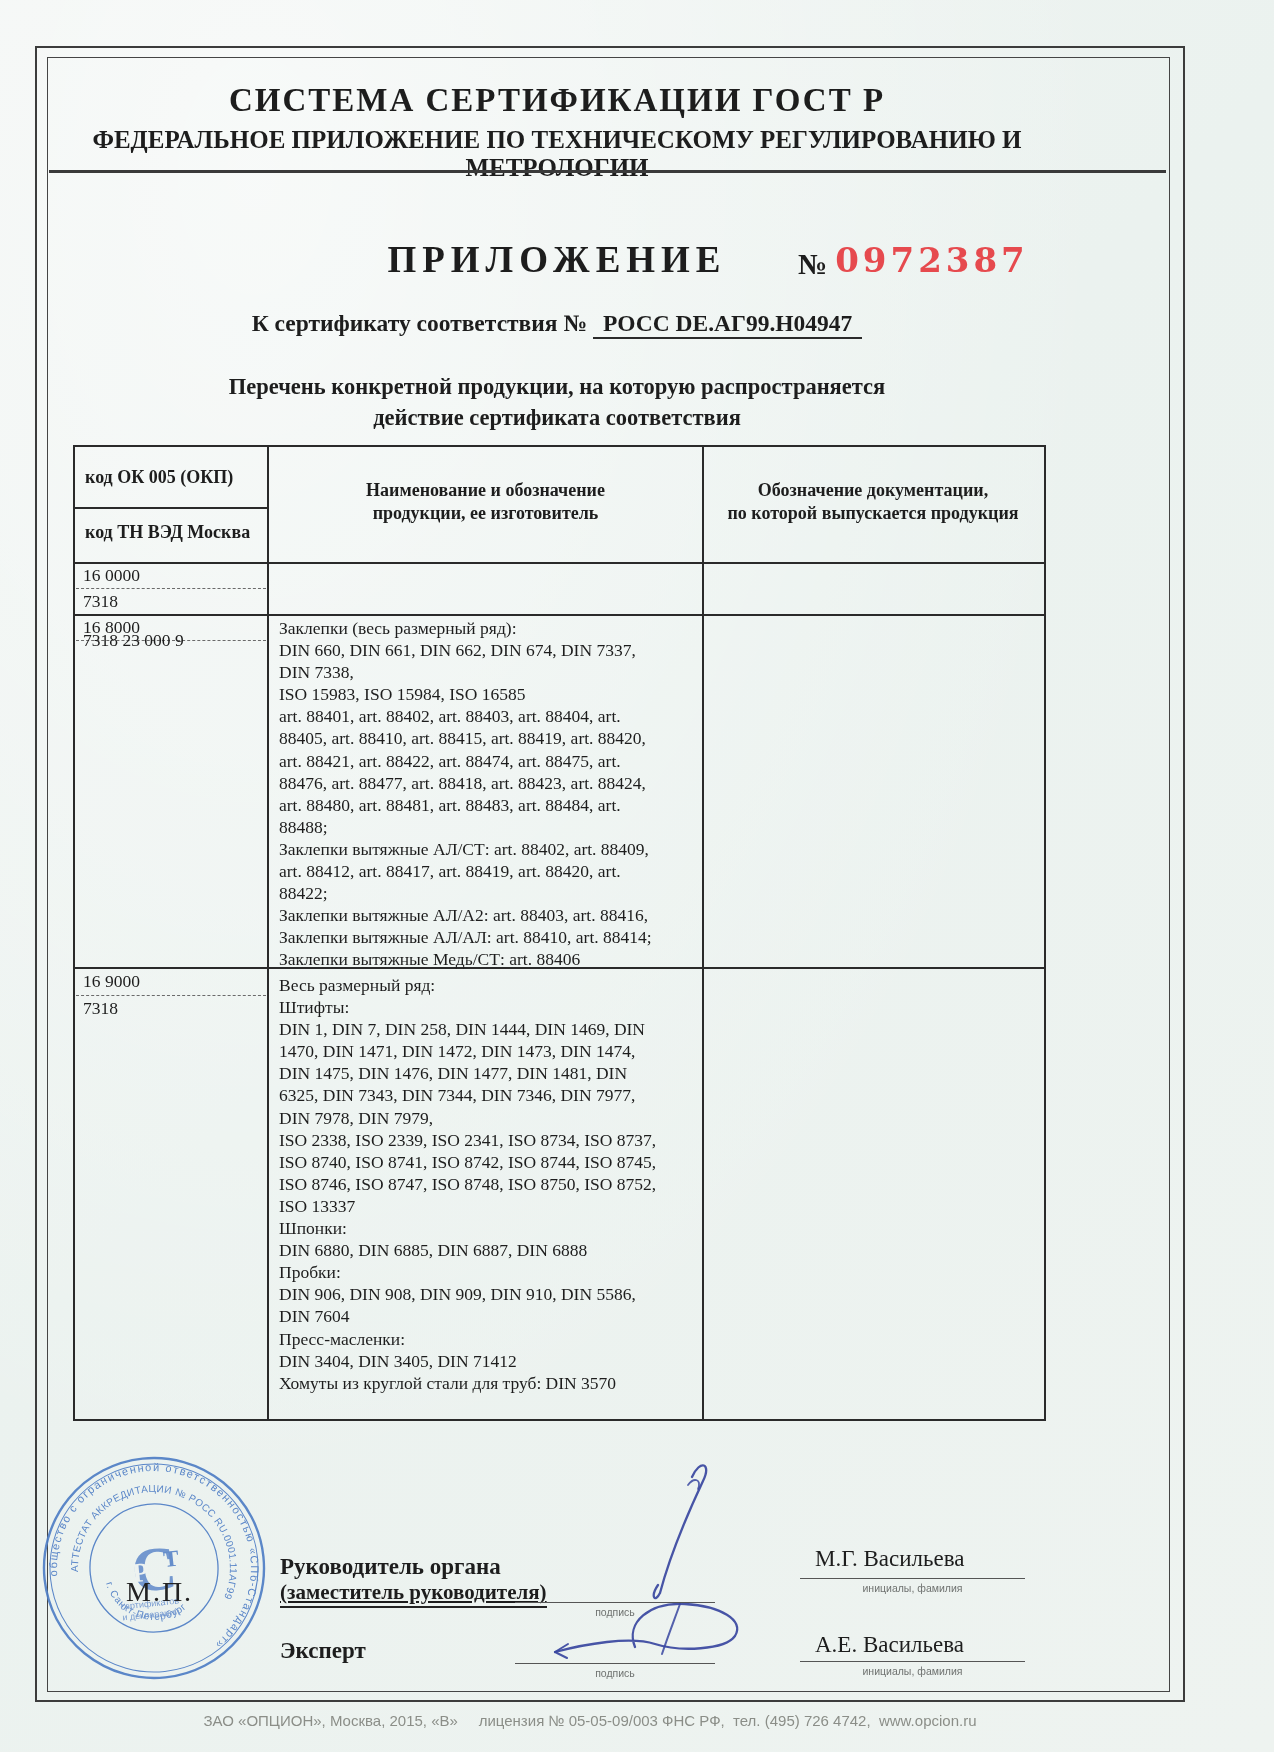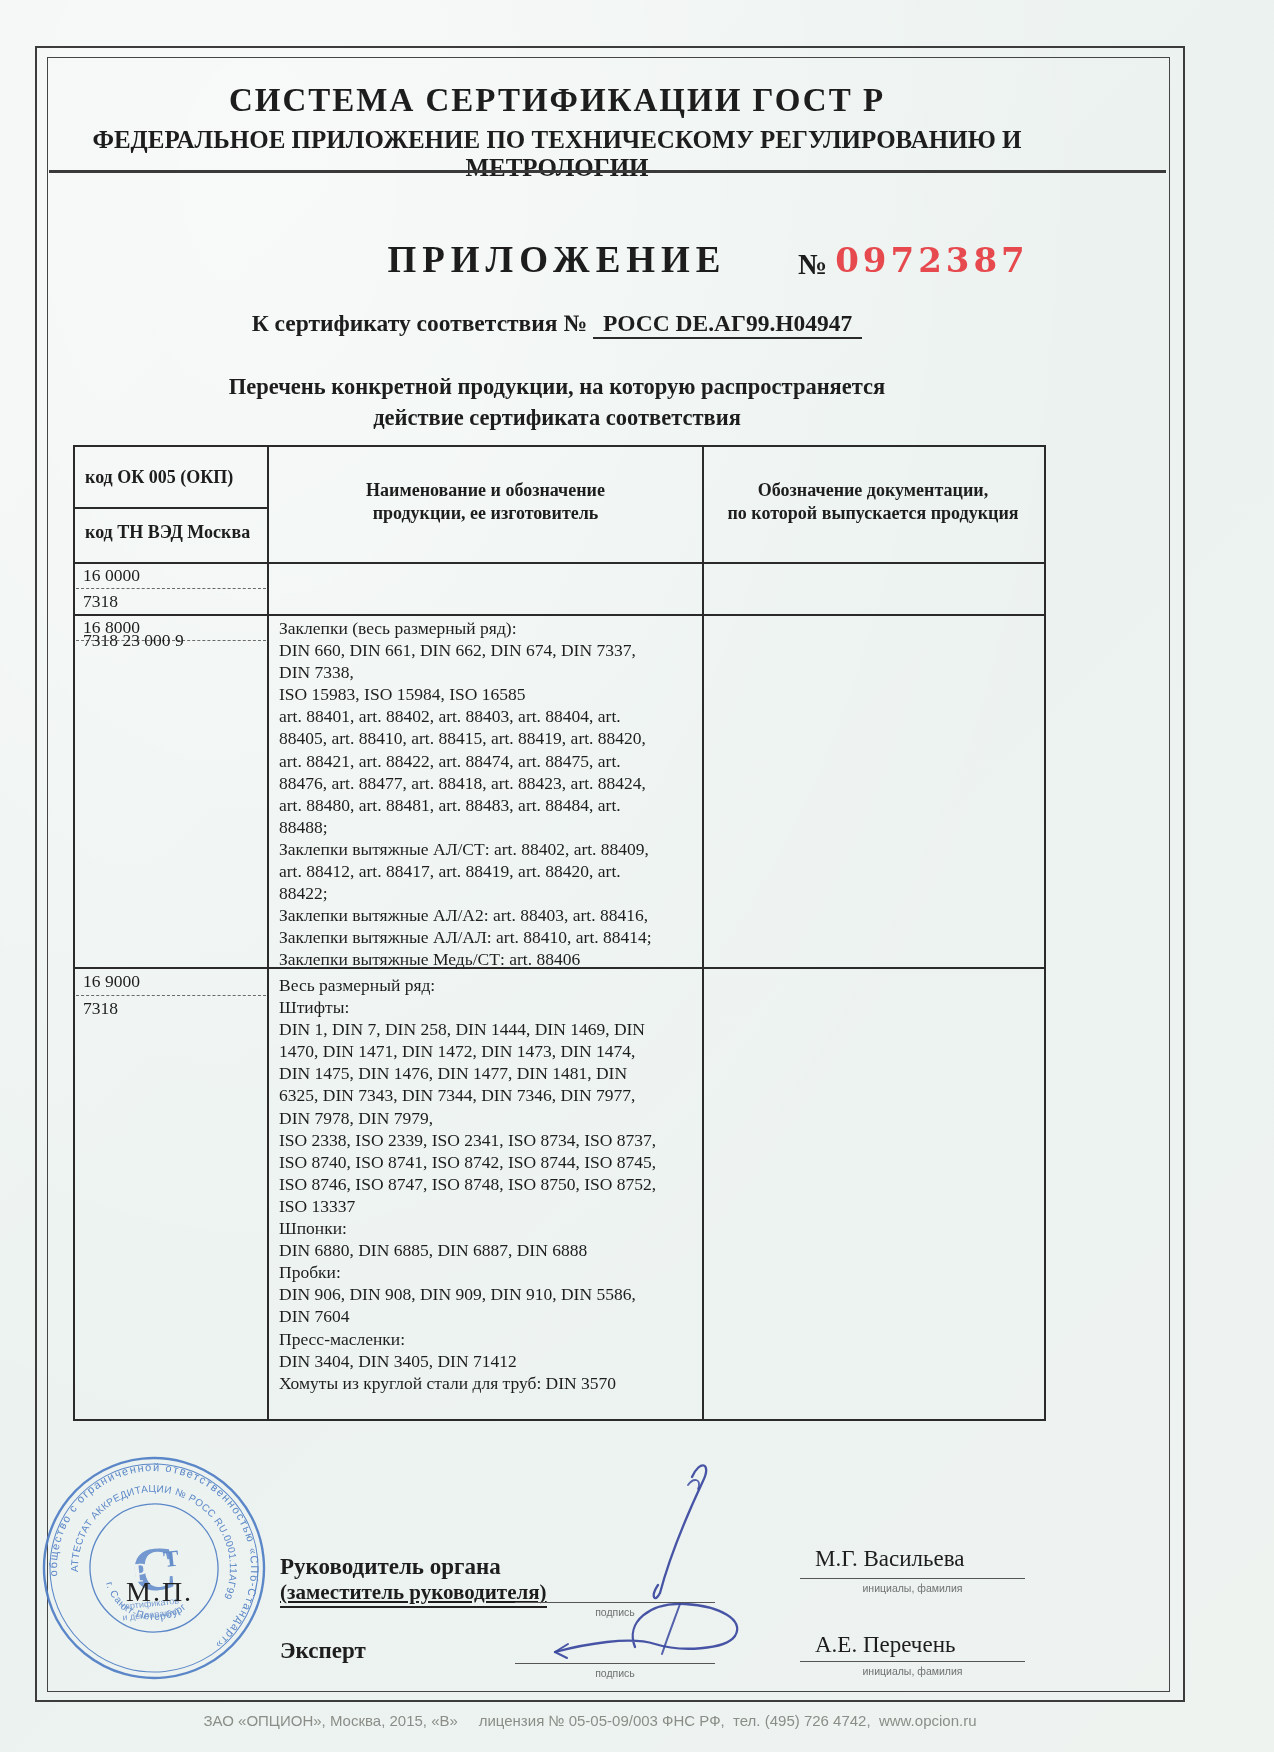--- a/index.html
+++ b/index.html
@@ -180,19 +180,19 @@
   <div class="sig-role2" style="left:280px; top:1580px;">(заместитель руководителя)</div>
   <div class="line" style="left:515px; top:1602px; width:200px;"></div>
   <div class="small-label" style="left:515px; top:1606px; width:200px;">подпись</div>
   <div class="name" style="left:815px; top:1546px;">М.Г. Васильева</div>
   <div class="line" style="left:800px; top:1578px; width:225px;"></div>
   <div class="small-label" style="left:800px; top:1582px; width:225px;">инициалы, фамилия</div>
 
   <div class="sig-role" style="left:280px; top:1638px;">Эксперт</div>
   <div class="line" style="left:515px; top:1663px; width:200px;"></div>
   <div class="small-label" style="left:515px; top:1667px; width:200px;">подпись</div>
-  <div class="name" style="left:815px; top:1632px;">А.Е. Перечень</div>
+  <div class="name" style="left:815px; top:1632px;">А.Е. Васильева</div>
   <div class="line" style="left:800px; top:1661px; width:225px;"></div>
   <div class="small-label" style="left:800px; top:1665px; width:225px;">инициалы, фамилия</div>
 
   <div class="abs footer">ЗАО «ОПЦИОН», Москва, 2015, «В»     лицензия № 05-05-09/003 ФНС РФ,  тел. (495) 726 4742,  www.opcion.ru</div>
 
 </div>
 
 </body></html>

